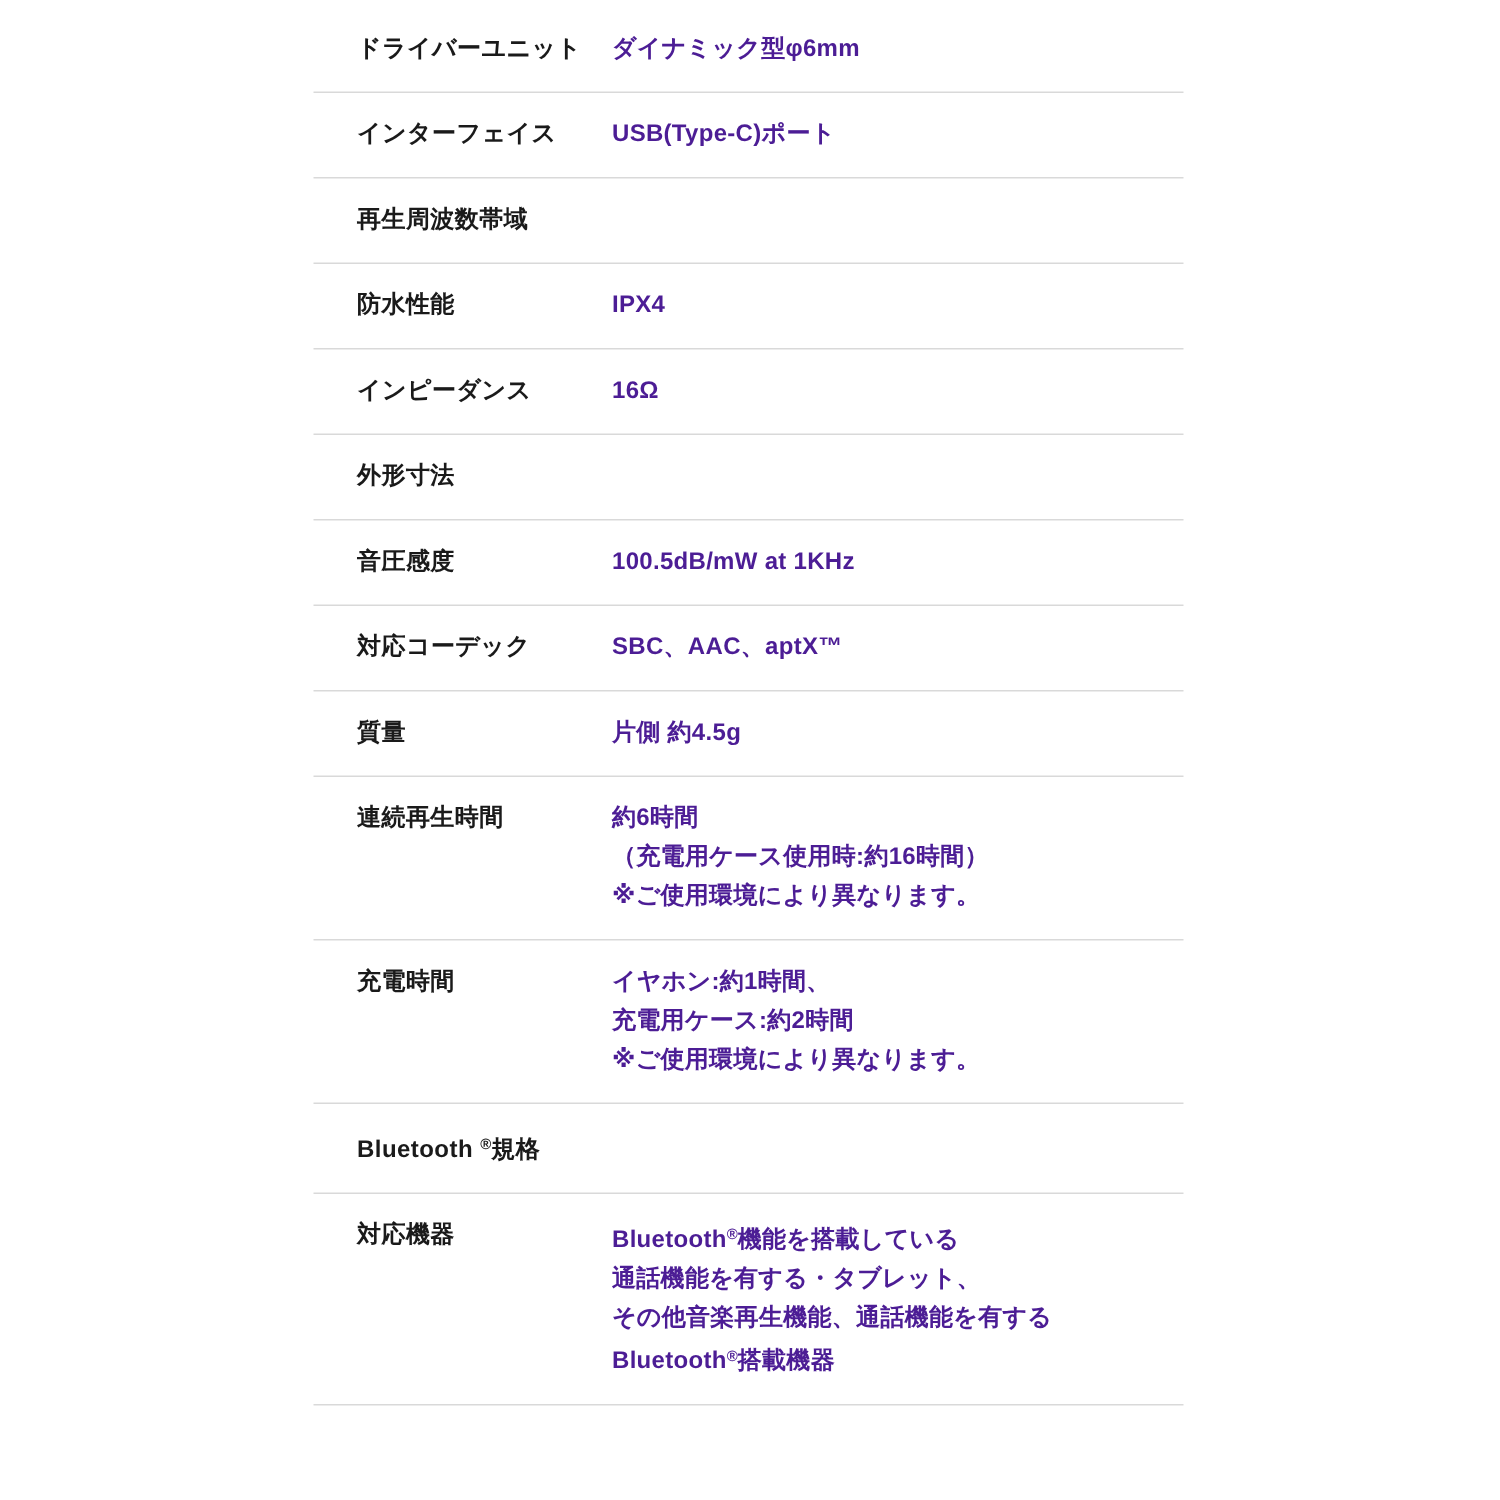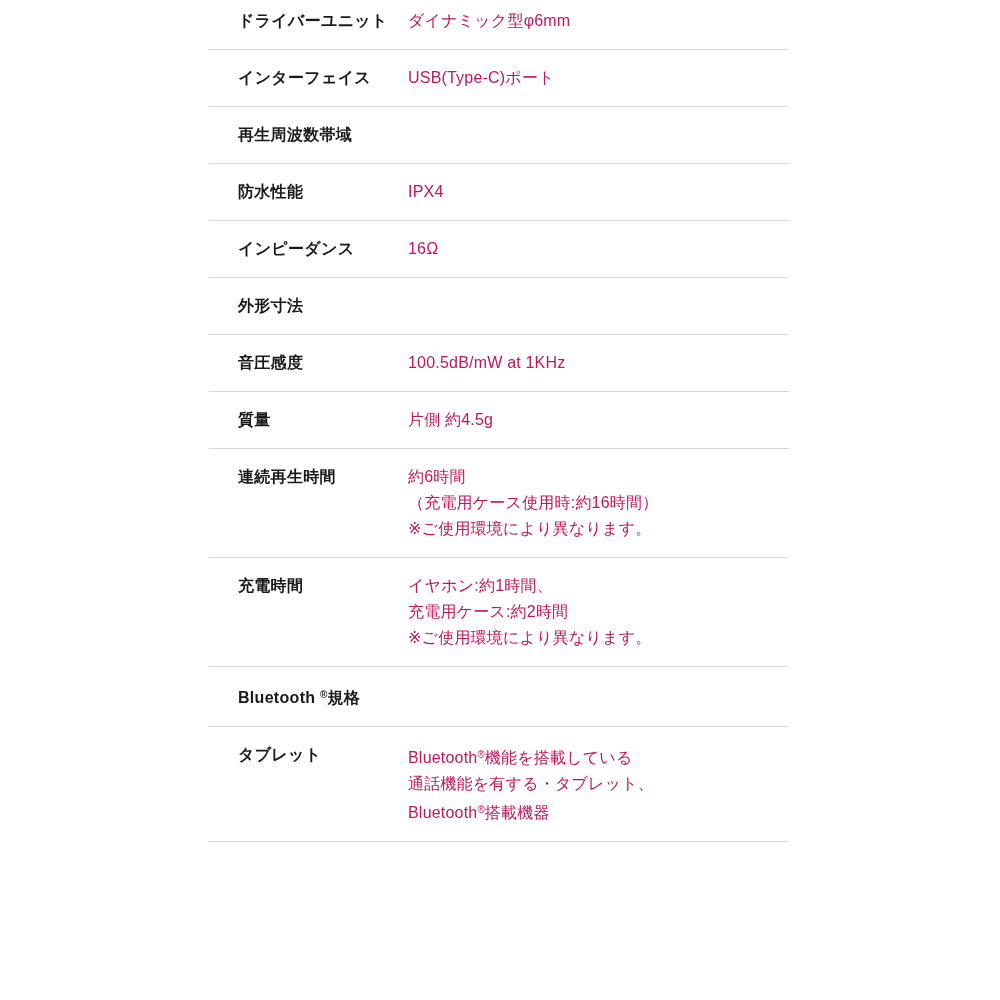--- a/index.html
+++ b/index.html
@@ -16,38 +16,38 @@
     top: 0;
     width: 580px;
   }
   .spec-row {
     display: flex;
     align-items: flex-start;
     border-bottom: 1px solid #d9d9d9;
     padding: 15px 0;
   }
   .spec-row:first-child {
-    padding-top: 8px;
+    padding-top: 20px;
   }
   .spec-label {
     width: 199px;
     flex-shrink: 0;
     padding-left: 29px;
     font-size: 16px;
     line-height: 26px;
     font-weight: 700;
     color: #1a1a1a;
     letter-spacing: 0.3px;
   }
   .spec-value {
     flex: 1;
     font-size: 16px;
     line-height: 26px;
-    font-weight: 400;
-    color: #be185d;
+    font-weight: 700;
+    color: #4c1d95;
     letter-spacing: 0.2px;
   }
   .spec-value-line { min-height: 26px; }
   sup.reg-mark {
     font-size: 10px;
     vertical-align: 5px;
     letter-spacing: 0;
   }
 </style>
 </head>
@@ -84,20 +84,26 @@
     <div class="spec-row">
       <div class="spec-label">外形寸法</div>
     </div>
     <div class="spec-row">
       <div class="spec-label">音圧感度</div>
       <div class="spec-value">
         <div class="spec-value-line">100.5dB/mW at 1KHz</div>
       </div>
     </div>
     <div class="spec-row">
+      <div class="spec-label">対応コーデック</div>
+      <div class="spec-value">
+        <div class="spec-value-line">SBC、AAC、aptX™</div>
+      </div>
+    </div>
+    <div class="spec-row">
       <div class="spec-label">質量</div>
       <div class="spec-value">
         <div class="spec-value-line">片側 約4.5g</div>
       </div>
     </div>
     <div class="spec-row">
       <div class="spec-label">連続再生時間</div>
       <div class="spec-value">
         <div class="spec-value-line">約6時間</div>
         <div class="spec-value-line">（充電用ケース使用時:約16時間）</div>
@@ -109,20 +115,21 @@
       <div class="spec-value">
         <div class="spec-value-line">イヤホン:約1時間、</div>
         <div class="spec-value-line">充電用ケース:約2時間</div>
         <div class="spec-value-line">※ご使用環境により異なります。</div>
       </div>
     </div>
     <div class="spec-row">
       <div class="spec-label">Bluetooth <sup class="reg-mark">®</sup>規格</div>
     </div>
     <div class="spec-row">
-      <div class="spec-label">タブレット</div>
+      <div class="spec-label">対応機器</div>
       <div class="spec-value">
         <div class="spec-value-line">Bluetooth<sup class="reg-mark">®</sup>機能を搭載している</div>
         <div class="spec-value-line">通話機能を有する・タブレット、</div>
+        <div class="spec-value-line">その他音楽再生機能、通話機能を有する</div>
         <div class="spec-value-line">Bluetooth<sup class="reg-mark">®</sup>搭載機器</div>
       </div>
     </div>
   </div>
 
 </body></html>

